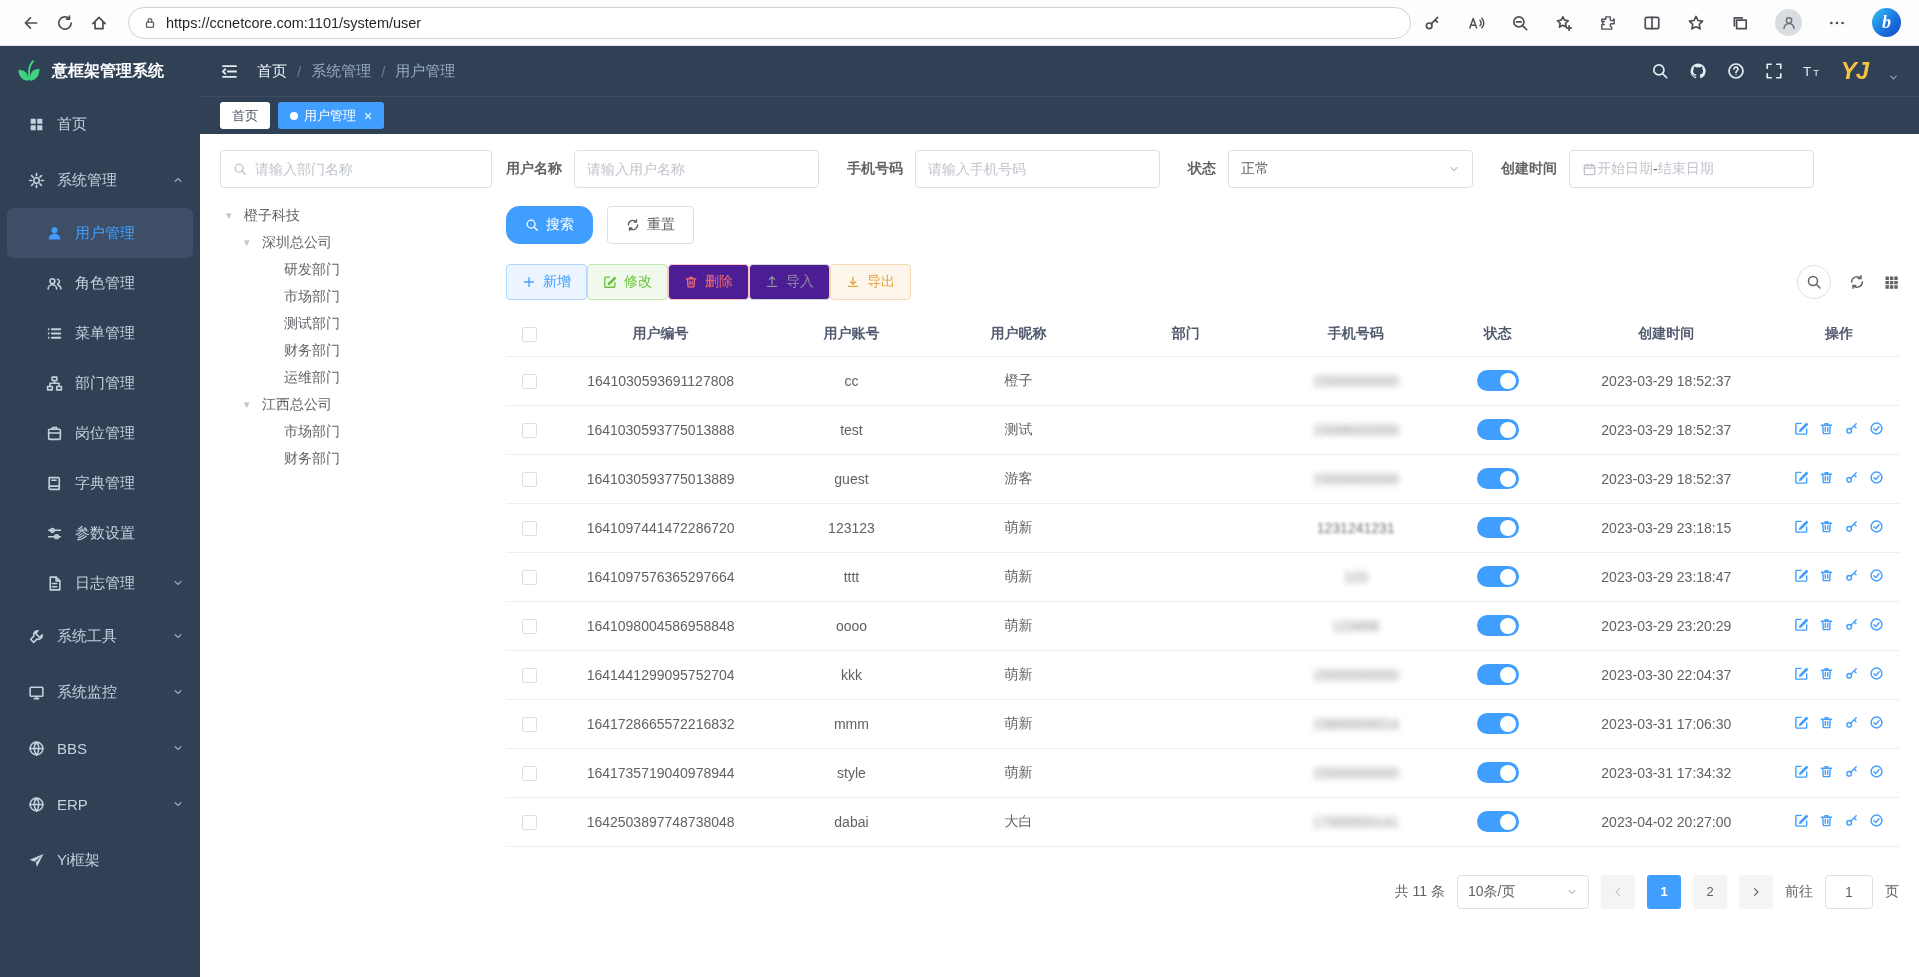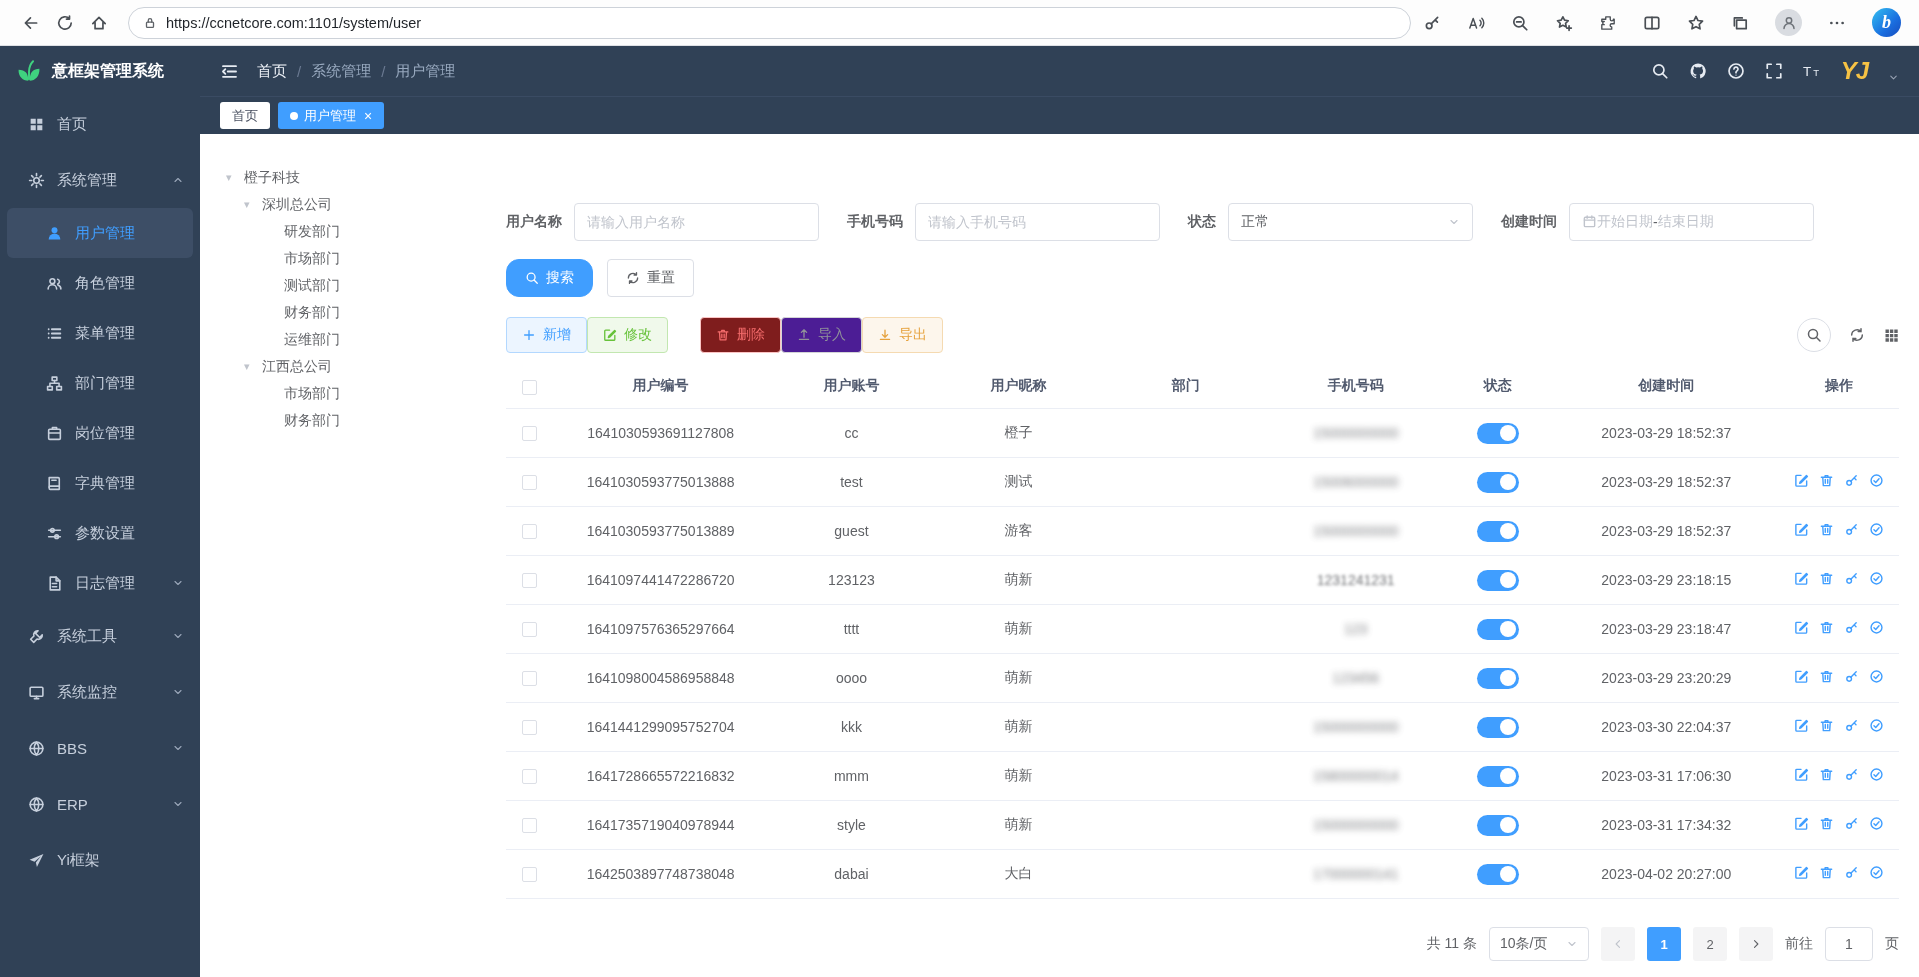--- a/index.html
+++ b/index.html
@@ -60,21 +60,21 @@
   .tree-search .ic { font-size:14px; }
   .tree-search input { border:none; outline:none; flex:1; font-size:14px; color:#606266; font-family:inherit; }
   .tree-search input::placeholder { color:#c0c4cc; }
   .tree { margin-top:14px; }
   .tree-node { height:27px; display:flex; align-items:center; font-size:14px; color:#606266; cursor:pointer; }
   .tree-node.lvl0 { padding-left:6px; }
   .tree-node.lvl1 { padding-left:24px; }
   .tree-node.lvl2 { padding-left:46px; }
   .tree-caret { width:18px; font-size:11px; color:#c0c4cc; display:inline-flex; justify-content:flex-start; }
 
-  .table-panel { flex:1; min-width:0; display:flex; flex-direction:column;justify-content:flex-end; }
+  .table-panel { flex:1; min-width:0; display:flex; flex-direction:column; }
   .filters { display:flex; align-items:center; margin-bottom:18px; }
   .f-group { display:flex; align-items:center; gap:12px; margin-right:28px; }
   .f-label { font-size:14px; font-weight:bold; color:#606266; white-space:nowrap; }
   .f-input { width:245px; height:38px; border:1px solid #dcdfe6; border-radius:4px; padding:0 12px; font-size:14px; color:#606266; font-family:inherit; outline:none; }
   .f-input::placeholder { color:#c0c4cc; }
   .f-select, .f-date { width:245px; height:38px; border:1px solid #dcdfe6; border-radius:4px; display:flex; align-items:center; padding:0 12px; font-size:14px; color:#606266; cursor:pointer; background:#fff; }
   .f-select { justify-content:space-between; }
   .f-select .chev { color:#c0c4cc; font-size:12px; }
   .f-date { gap:0; }
   .f-date .ic { color:#c0c4cc; font-size:15px; }
@@ -82,40 +82,40 @@
   .f-date .sep { color:#606266; }
 
   .btn { height:38px; padding:0 18px; border-radius:4px; font-size:14px; display:inline-flex; align-items:center; gap:7px; border:1px solid #dcdfe6; background:#fff; color:#606266; cursor:pointer; font-family:inherit; }
   .btn .ic { font-size:14px; }
   .btn-primary { background:#409eff; border-color:#409eff; color:#fff;border-radius:13px; }
   .filter-actions { display:flex; gap:14px; margin-bottom:20px; }
   .toolbar { display:flex; gap:0; margin-bottom:12px; align-items:center; }
   .btn.sm { height:36px; padding:0 15px; }
   .btn-plain-primary { background:#ecf5ff; border-color:#b3d8ff; color:#409eff; }
   .btn-plain-success { background:#f0f9eb; border-color:#c2e7b0; color:#67c23a; }
-  .btn-plain-danger  { background:#7f1d1d; border-color:#fbc4c4; color:#f56c6c;margin-left:32px; }
+  .btn-plain-danger  { background:#4c1d95; border-color:#fbc4c4; color:#f56c6c; }
   .btn-plain-info    { background:#4c1d95; border-color:#d3d4d6; color:#909399;font-family:Liberation Mono, monospace; }
   .btn-plain-warning { background:#fdf6ec; border-color:#f5dab1; color:#e6a23c; }
   .tool-ics { margin-left:auto; display:flex; align-items:center; gap:18px; color:#606266; }
   .tool-ics .ic { font-size:16px; cursor:pointer; }
   .circle-ic { width:34px; height:34px; border:1px solid #dcdfe6; border-radius:50%; }
 
   table { width:100%; border-collapse:collapse; table-layout:fixed; font-size:14px; color:#606266; }
   thead th { height:44px; font-weight:bold; color:#515a6e; border-bottom:1px solid #ebeef5; text-align:center; }
   tbody td { height:49px; border-bottom:1px solid #ebeef5; text-align:center; white-space:nowrap; overflow:hidden; }
   .cb { display:inline-block; width:15px; height:15px; border:1px solid #dcdfe6; border-radius:2px; background:#fff; vertical-align:middle; cursor:pointer; }
   .toggle { display:inline-block; width:42px; height:21px; border-radius:11px; background:#409eff; position:relative; vertical-align:middle; cursor:pointer; }
   .toggle .knob { position:absolute; right:2.5px; top:2.5px; width:16px; height:16px; border-radius:50%; background:#fff; }
   .phone { display:inline-block; }
   .blur-full { filter:blur(3px); opacity:.8; }
   .blur-light { filter:blur(1.5px); opacity:.9; }
   .act { font-size:15px; color:#409eff; margin:0 5px; cursor:pointer; }
 
   .pagination { display:flex; align-items:center; justify-content:flex-end; gap:12px; margin-top:28px; font-size:14px; color:#606266; }
-  .pg-size { width:100px; height:34px; border:1px solid #dcdfe6; border-radius:4px; display:flex; align-items:center; justify-content:space-between; padding:0 10px; cursor:pointer; background:#fff; }
+  .pg-size { width:132px; height:34px; border:1px solid #dcdfe6; border-radius:4px; display:flex; align-items:center; justify-content:space-between; padding:0 10px; cursor:pointer; background:#fff; }
   .pg-size .chev { color:#c0c4cc; font-size:12px; }
   .pg-btn, .pg-num { min-width:34px; height:34px; background:#f4f4f5; border-radius:3px; display:inline-flex; align-items:center; justify-content:center; font-size:13px; cursor:pointer; }
   .pg-btn { color:#606266; font-size:12px; }
   .pg-btn.disabled { color:#c0c4cc; }
   .pg-num.active { background:#409eff; color:#fff; font-weight:bold; }
   .goto-input { width:48px; height:34px; border:1px solid #dcdfe6; border-radius:4px; text-align:center; font-size:14px; color:#606266; outline:none; font-family:inherit; }
 </style>
 </head>
 <body>
 
@@ -452,20 +452,29 @@
           <div class="tab active">
             <span class="tabdot"></span>
             <span>用户管理</span>
             <span class="tabx">×</span>
           </div>
         </div>
 
       <div class="content">
 
         <div class="tree-panel">
+          <div class="tree-search">
+            <span class="ic">
+                <svg viewBox="0 0 16 16" fill="none" stroke="currentColor" stroke-width="1.5" stroke-linecap="round" stroke-linejoin="round">
+                  <circle cx="7" cy="7" r="4.5"></circle>
+                  <path d="M10.3 10.3L14 14"></path>
+                </svg>
+              </span>
+            <input placeholder="请输入部门名称" style="">
+          </div>
           <div class="tree" id="tree">
               <div class="tree-node lvl0">
                 <span class="tree-caret">▾</span>
                 <span>橙子科技</span>
               </div>
               <div class="tree-node lvl1">
                 <span class="tree-caret">▾</span>
                 <span>深圳总公司</span>
               </div>
               <div class="tree-node lvl2">

